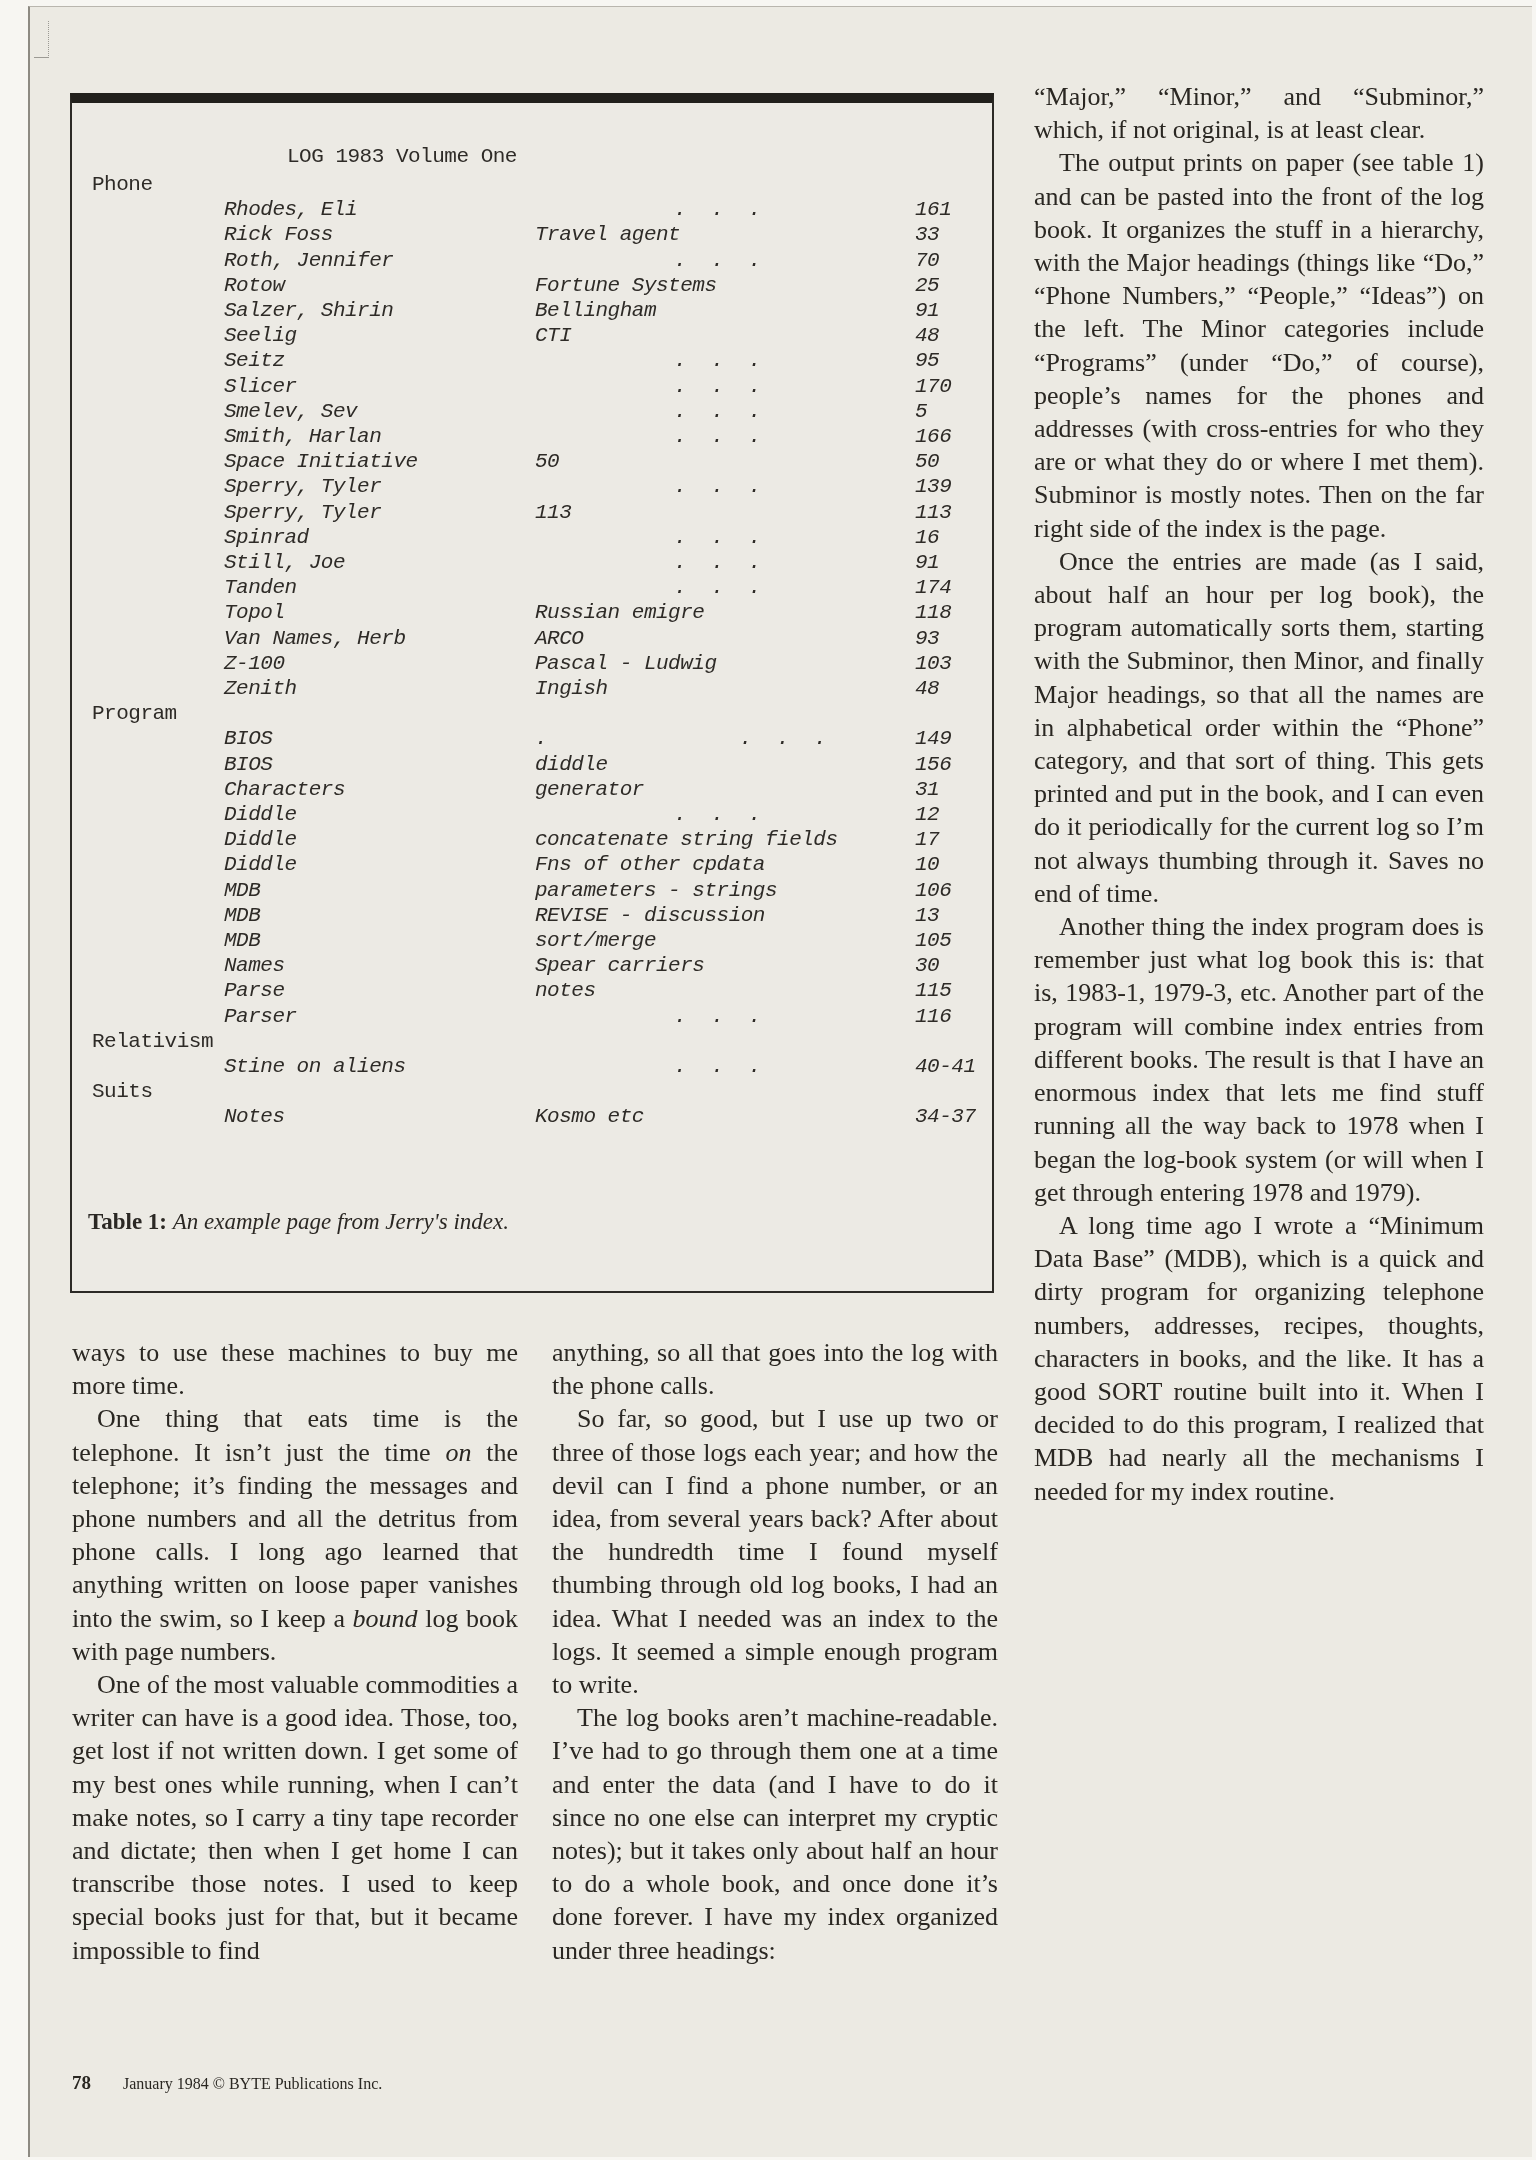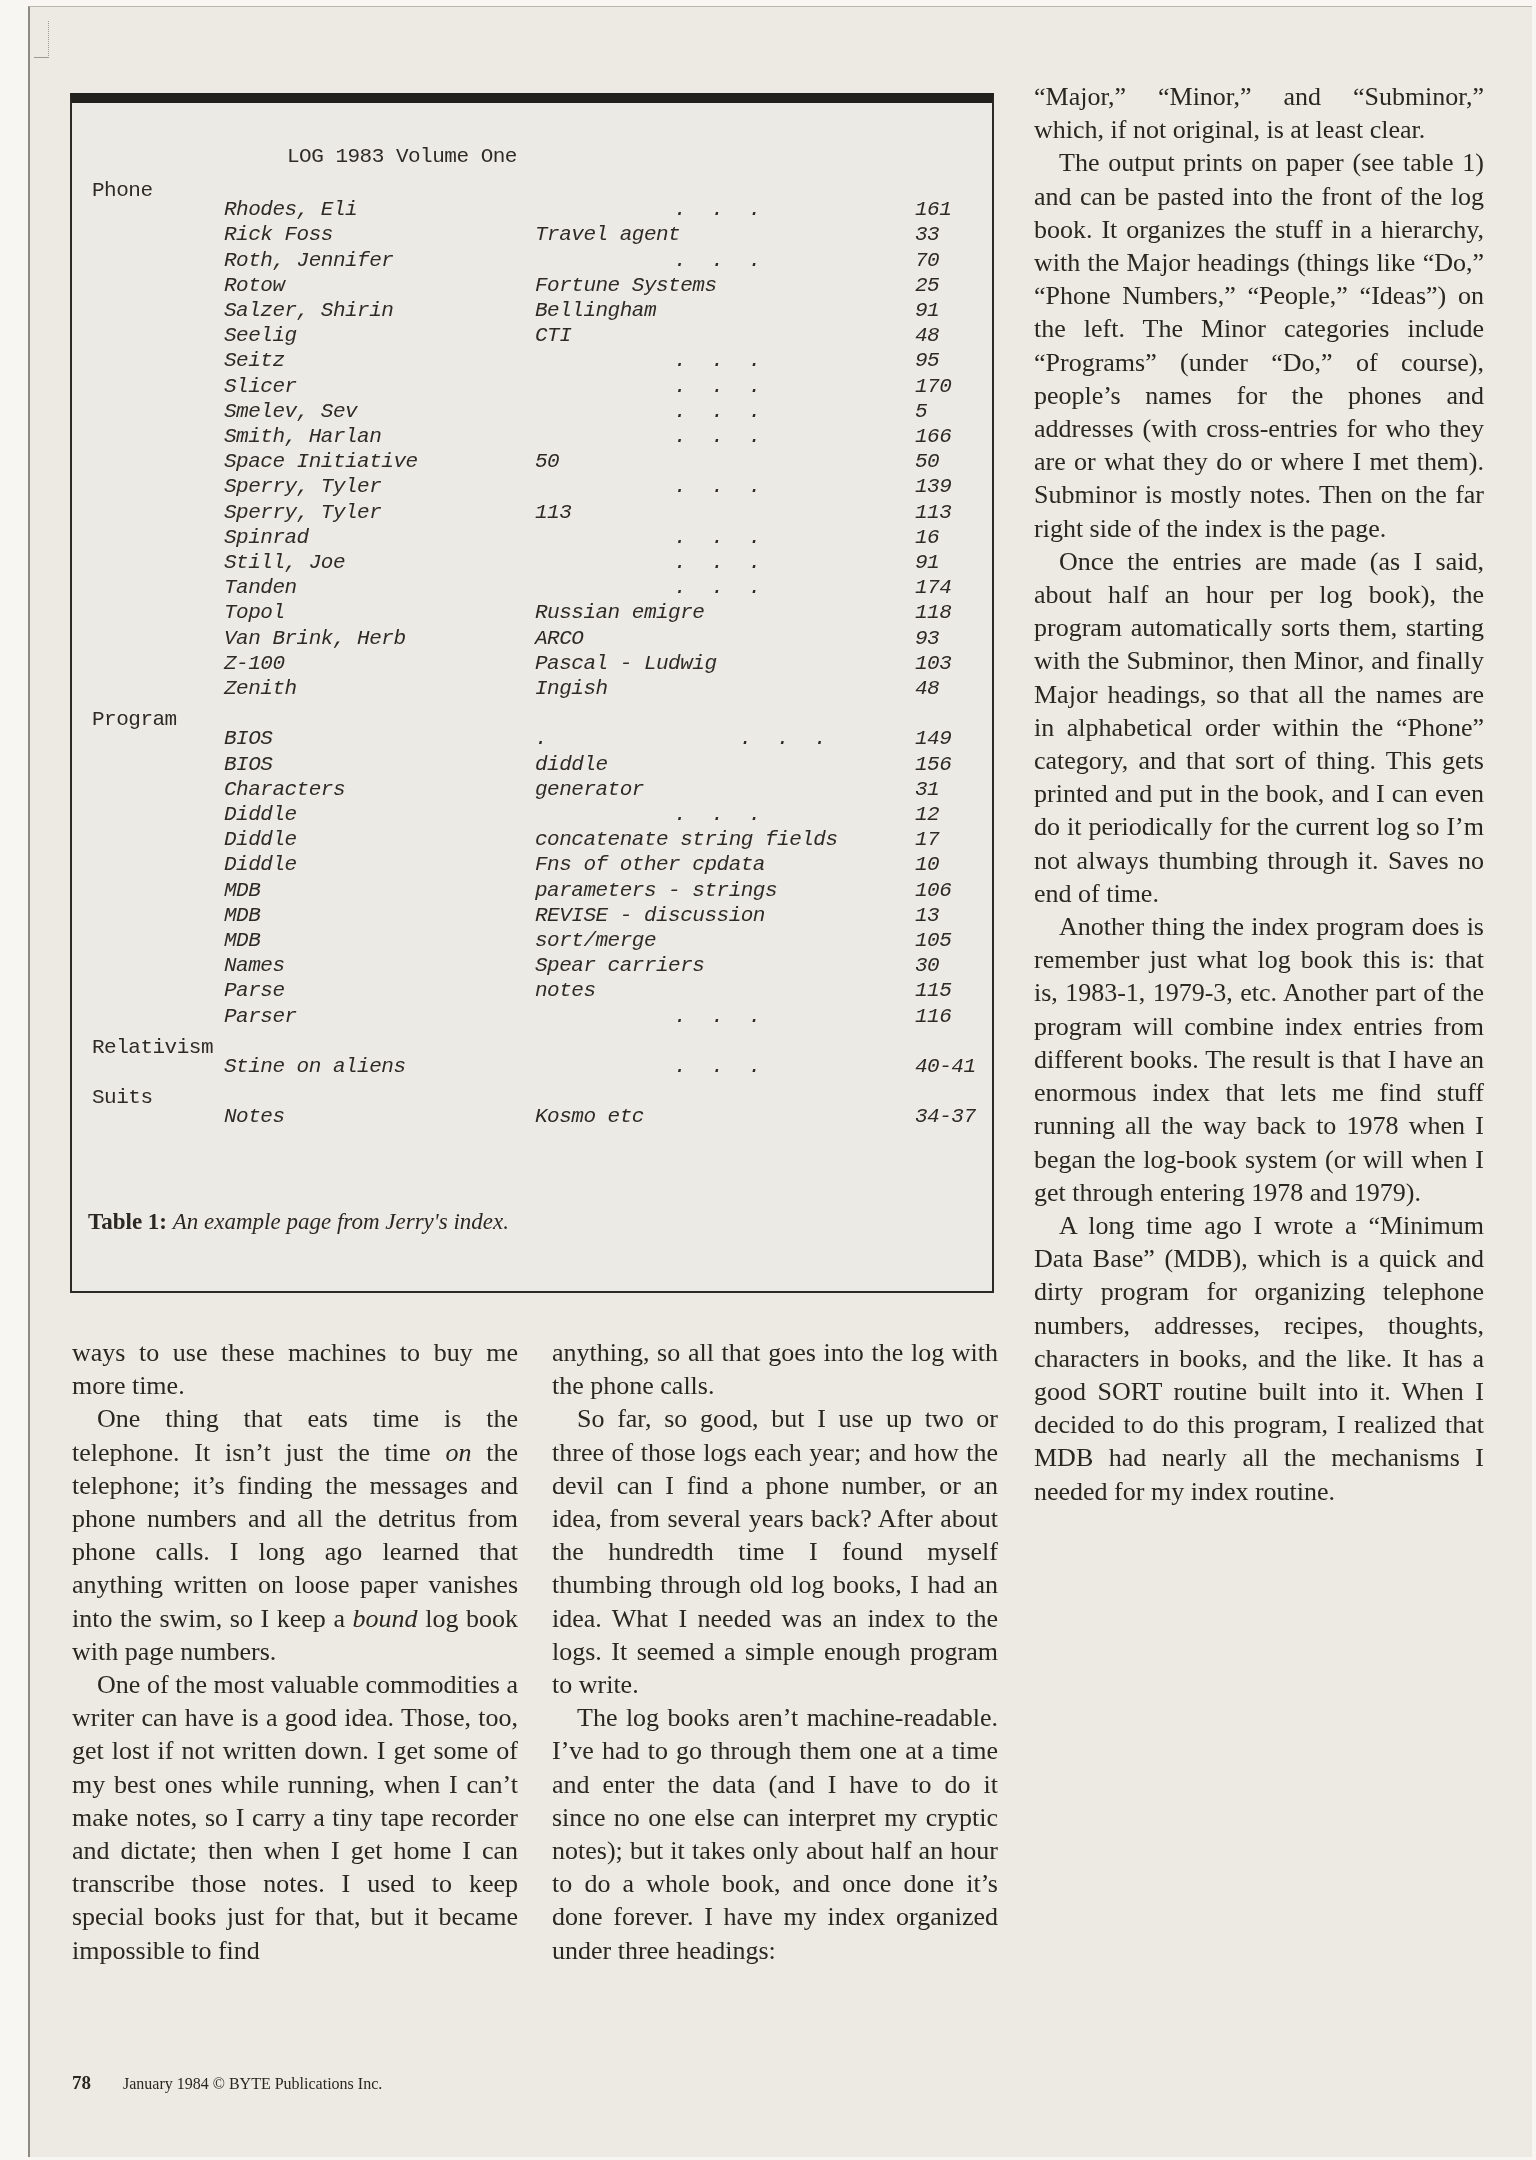--- a/index.html
+++ b/index.html
@@ -30,21 +30,21 @@
       background: #eceae4;
       box-sizing: border-box;
       text-align: right;
     }
     .mono {
       font-family: "Liberation Mono", "DejaVu Sans Mono", monospace;
       font-size: 21px; color: #2e2b27;
       letter-spacing: -0.5px;
     }
     .tbl-title { position: absolute; left: 215px; top: 42px; white-space: pre; }
-    .major { position: absolute; left: 20px; white-space: pre; margin-top: 6px; }
+    .major { position: absolute; left: 20px; white-space: pre; }
     .row { position: absolute; left: 0; right: 0; height: 26px; font-style: italic; }
     .row .c1 { position: absolute; left: 152px; white-space: pre; }
     .row .c2 { position: absolute; left: 463px; white-space: pre; }
     .row .c3 { position: absolute; left: 843px; white-space: pre; }
     .caption {
       position: absolute; left: 16px; top: 1106px;
       font-size: 23px; color: #2b2824;
     }
     .caption b { font-weight: bold; }
     .caption i { font-style: italic; }
@@ -158,21 +158,21 @@
         <span class="c1">Tanden</span>
         <span class="c2" style="left: 602px; letter-spacing: 6px;">. . .</span>
         <span class="c3">174</span>
       </div>
       <div class="row mono" style="top: 498.4px;">
         <span class="c1">Topol</span>
         <span class="c2">Russian emigre</span>
         <span class="c3">118</span>
       </div>
       <div class="row mono" style="top: 523.6px;">
-        <span class="c1">Van Brink, Herb</span>
+        <span class="c1">Van Names, Herb</span>
         <span class="c2">ARCO</span>
         <span class="c3">93</span>
       </div>
       <div class="row mono" style="top: 548.8px;">
         <span class="c1">Z-100</span>
         <span class="c2">Pascal - Ludwig</span>
         <span class="c3">103</span>
       </div>
       <div class="row mono" style="top: 574px; padding-left: 16px;">
         <span class="c1">Zenith</span>

